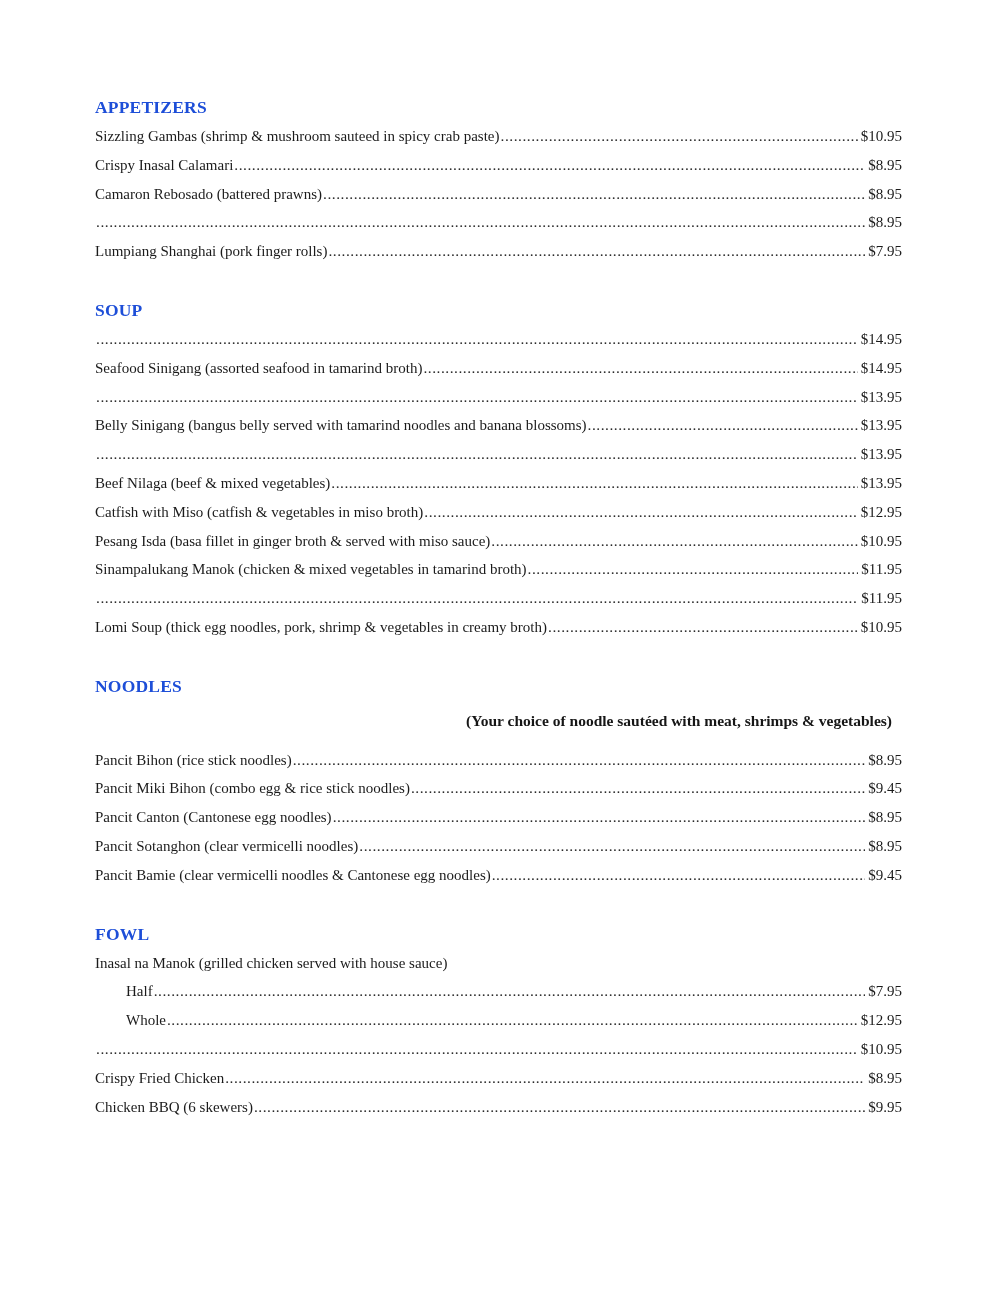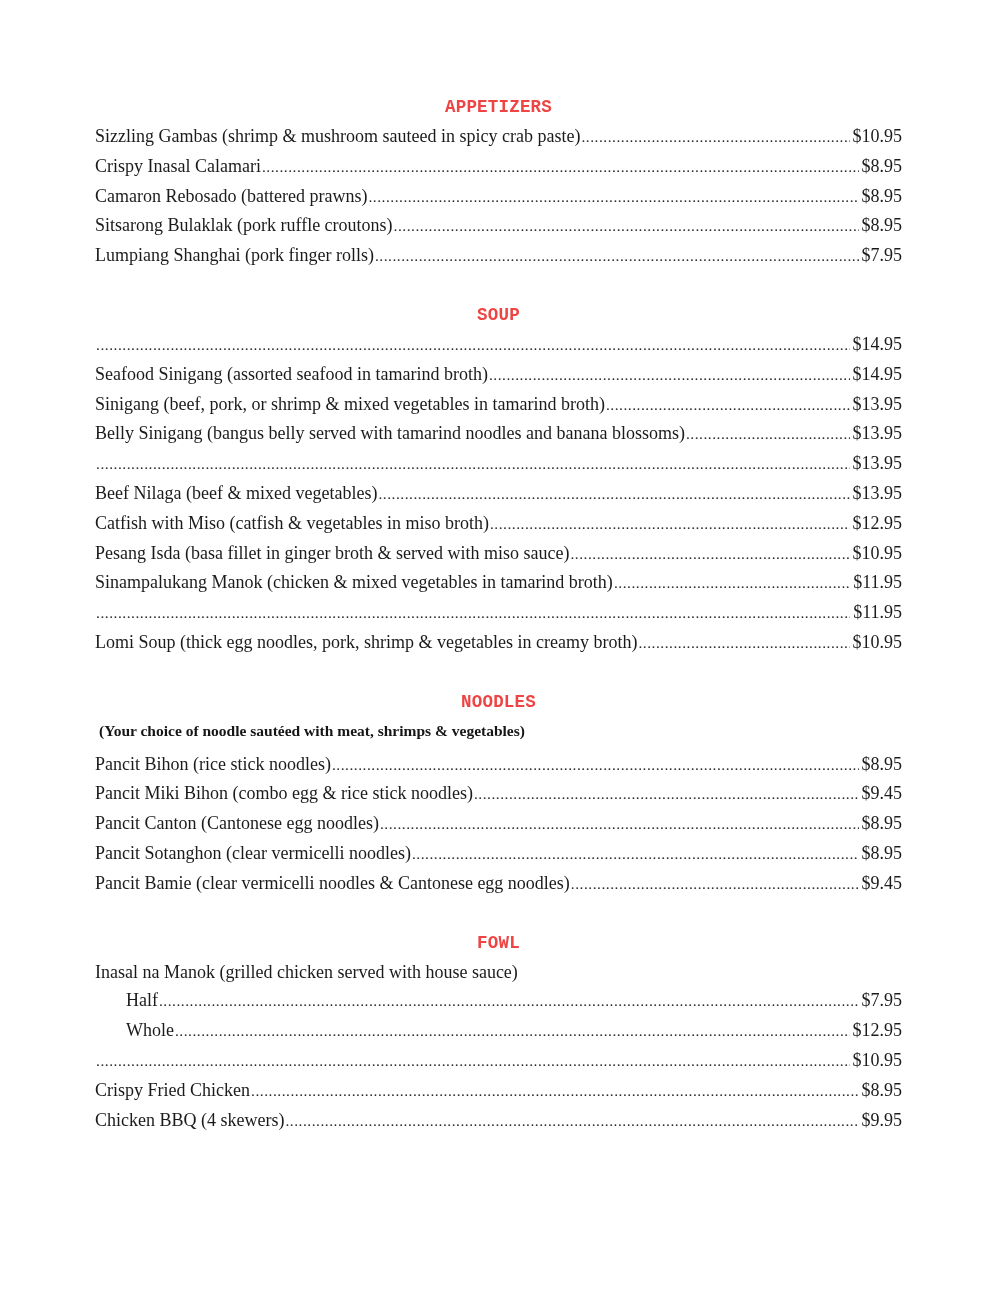--- a/index.html
+++ b/index.html
@@ -15,40 +15,38 @@
     background: #ffffff;
     font-family: "Liberation Serif", "DejaVu Serif", serif;
     color: #1b1b1b;
     overflow: hidden;
   }
   .menu-section + .menu-section {
     margin-top: 33px;
   }
   .section-heading {
     margin: 0 0 4px 0;
-    text-align: center;
     font-size: 17.5px;
     font-weight: bold;
     letter-spacing: 0.2px;
     line-height: 22px;
-    color: #ef4444;
-    font-family: Liberation Mono, monospace;
+    color: #1d4ed8;
   }
   .section-subtitle {
-    margin: 4px;
-    text-align: left;
+    margin: 10px;
+    text-align: right;
     font-size: 15.5px;
     font-weight: bold;
     line-height: 28.8px;
     color: #161616;
   }
   .menu-row {
     display: flex;
     align-items: baseline;
-    font-size: 18px;
+    font-size: 15px;
     line-height: 28.8px;
     white-space: nowrap;
   }
   .menu-row.indent .item-name {
     padding-left: 31px;
   }
   .item-name {
     flex: 0 0 auto;
   }
   .dot-leader {
@@ -84,21 +82,20 @@
         <span class="item-name">Crispy Inasal Calamari</span>
         <span class="dot-leader"></span>
         <span class="item-price">$8.95</span>
       </div>
       <div class="menu-row">
         <span class="item-name">Camaron Rebosado (battered prawns)</span>
         <span class="dot-leader"></span>
         <span class="item-price">$8.95</span>
       </div>
       <div class="menu-row">
-        <span class="item-name">Sitsarong Bulaklak (pork ruffle croutons)</span>
         <span class="dot-leader"></span>
         <span class="item-price">$8.95</span>
       </div>
       <div class="menu-row">
         <span class="item-name">Lumpiang Shanghai (pork finger rolls)</span>
         <span class="dot-leader"></span>
         <span class="item-price">$7.95</span>
       </div>
     </section>
     <section class="menu-section">
@@ -106,21 +103,20 @@
       <div class="menu-row">
         <span class="dot-leader"></span>
         <span class="item-price">$14.95</span>
       </div>
       <div class="menu-row">
         <span class="item-name">Seafood Sinigang (assorted seafood in tamarind broth)</span>
         <span class="dot-leader"></span>
         <span class="item-price">$14.95</span>
       </div>
       <div class="menu-row">
-        <span class="item-name">Sinigang (beef, pork, or shrimp &amp; mixed vegetables in tamarind broth)</span>
         <span class="dot-leader"></span>
         <span class="item-price">$13.95</span>
       </div>
       <div class="menu-row">
         <span class="item-name">Belly Sinigang (bangus belly served with tamarind noodles and banana blossoms)</span>
         <span class="dot-leader"></span>
         <span class="item-price">$13.95</span>
       </div>
       <div class="menu-row">
         <span class="dot-leader"></span>
@@ -203,18 +199,18 @@
       <div class="menu-row">
         <span class="dot-leader"></span>
         <span class="item-price">$10.95</span>
       </div>
       <div class="menu-row">
         <span class="item-name">Crispy Fried Chicken</span>
         <span class="dot-leader"></span>
         <span class="item-price">$8.95</span>
       </div>
       <div class="menu-row">
-        <span class="item-name">Chicken BBQ (4 skewers)</span>
+        <span class="item-name">Chicken BBQ (6 skewers)</span>
         <span class="dot-leader"></span>
         <span class="item-price">$9.95</span>
       </div>
     </section>
   </div>
 
 </body></html>

